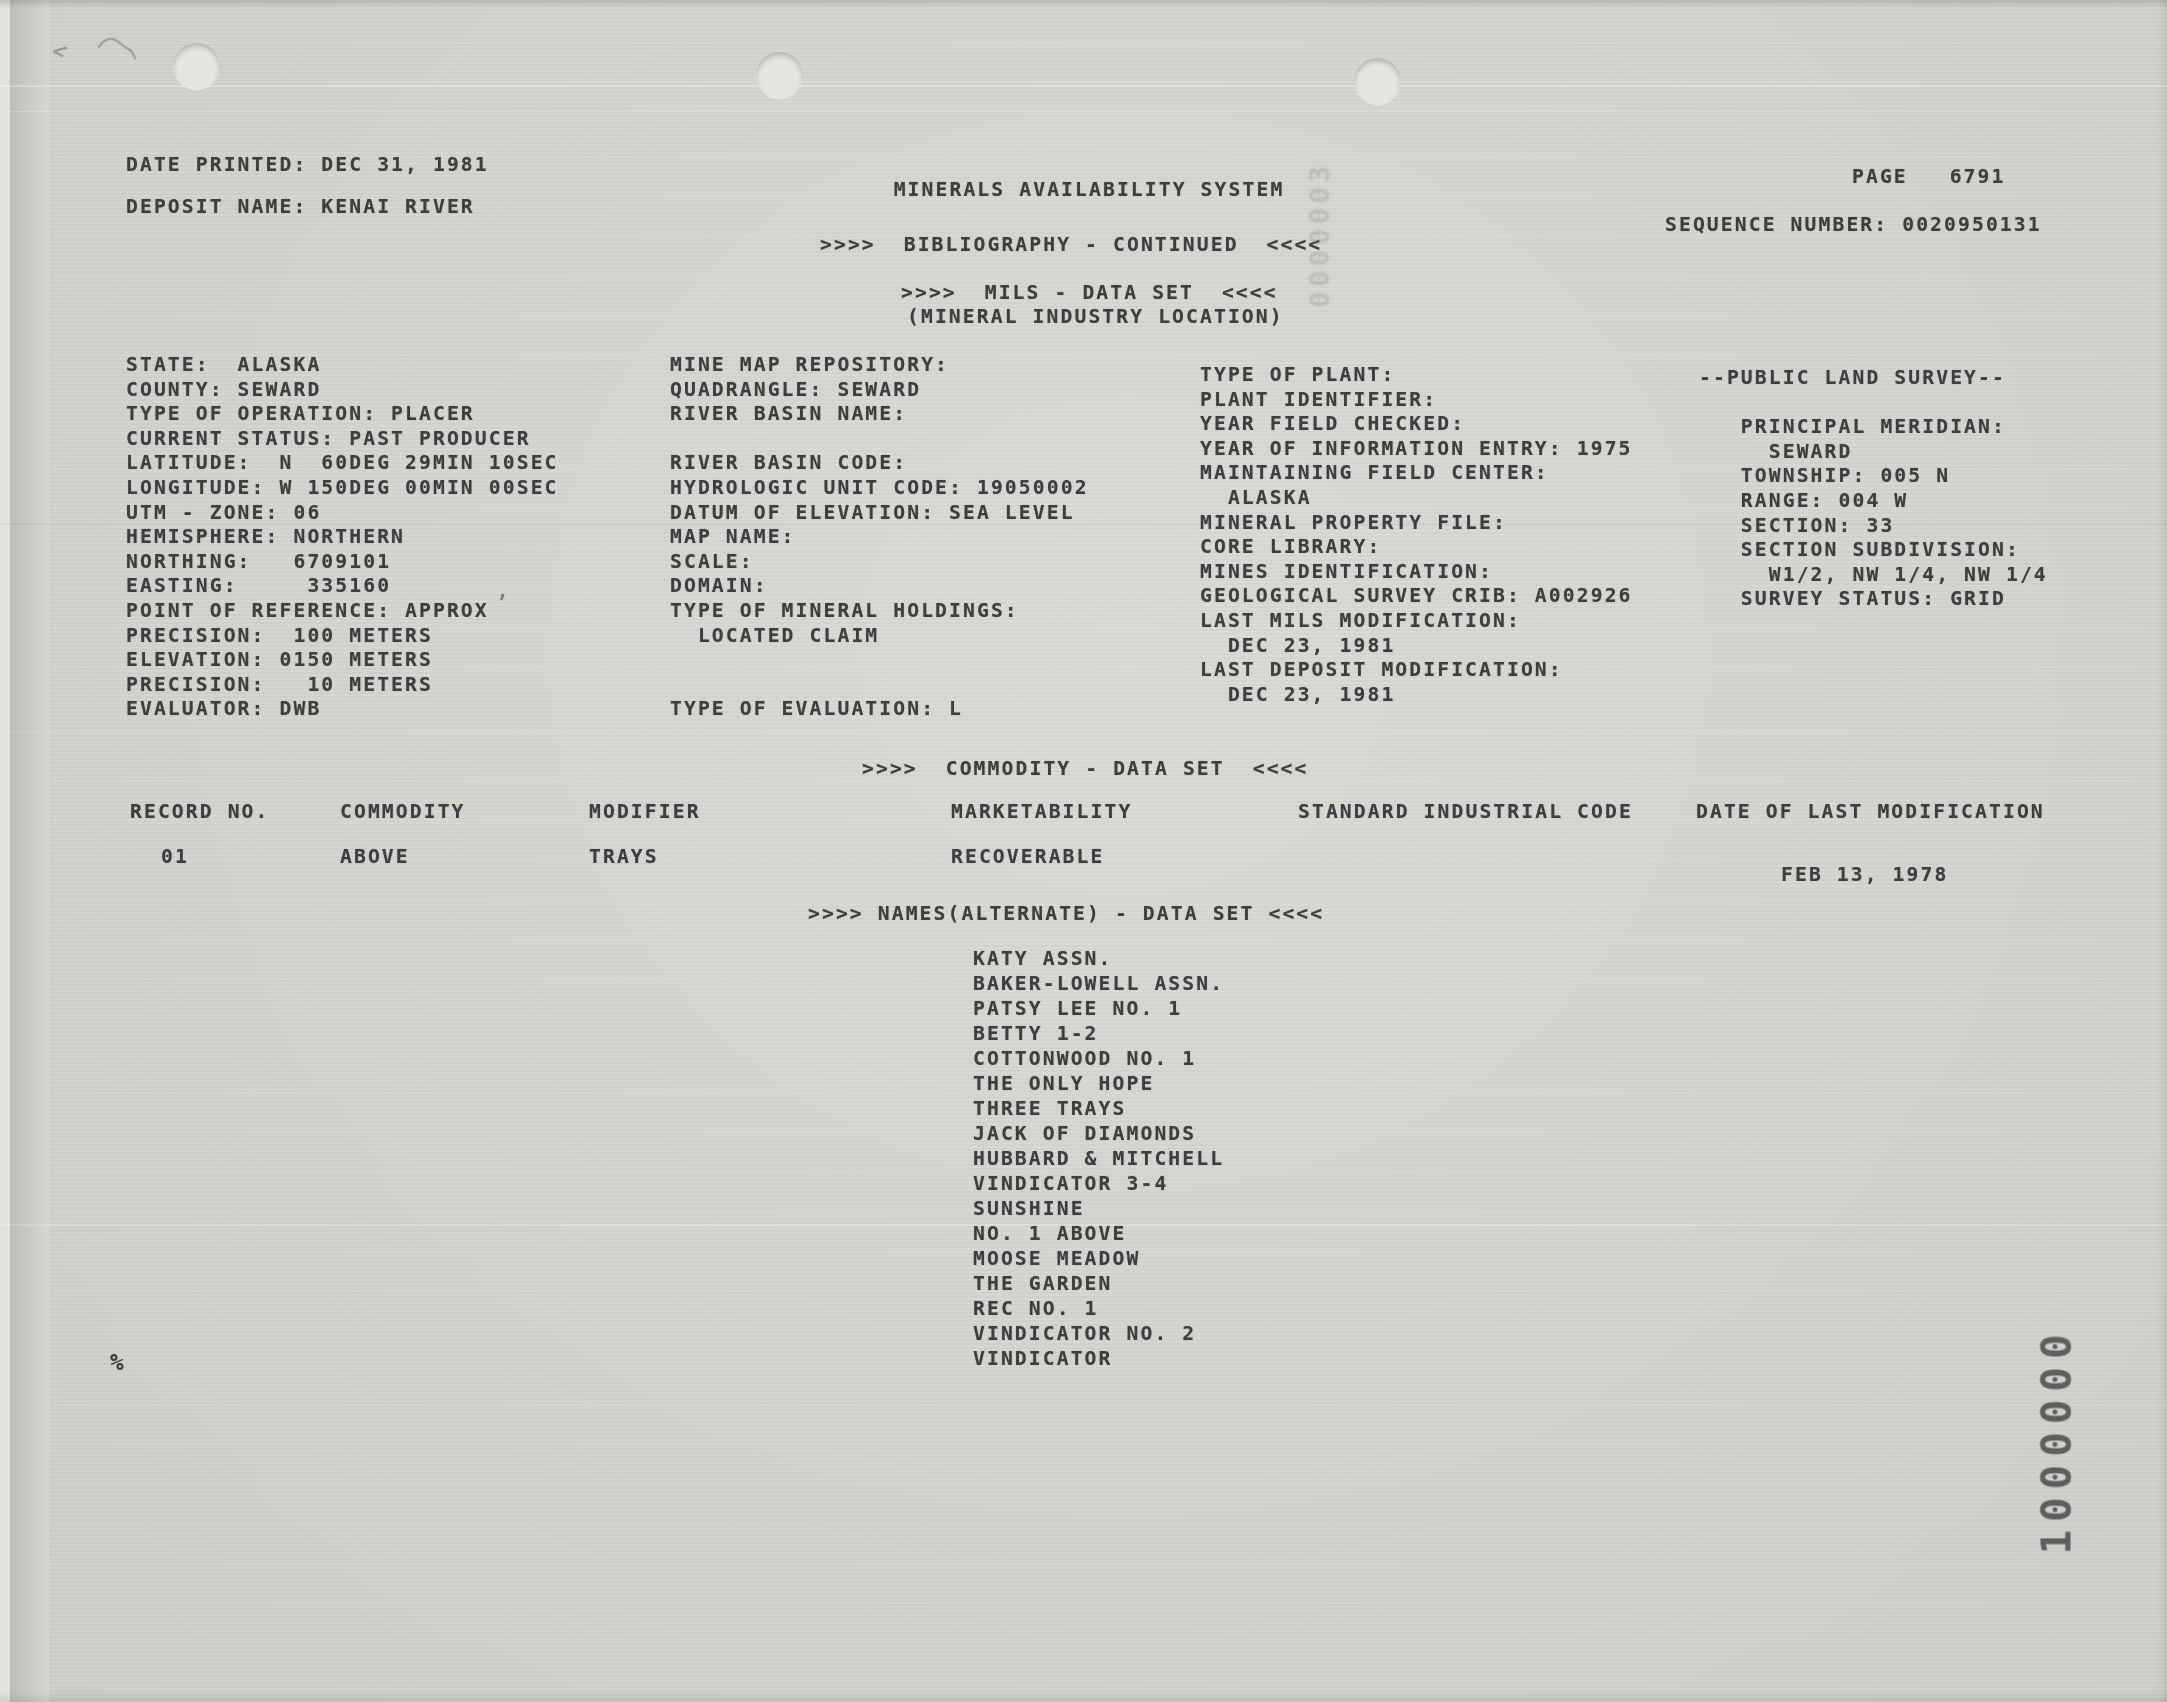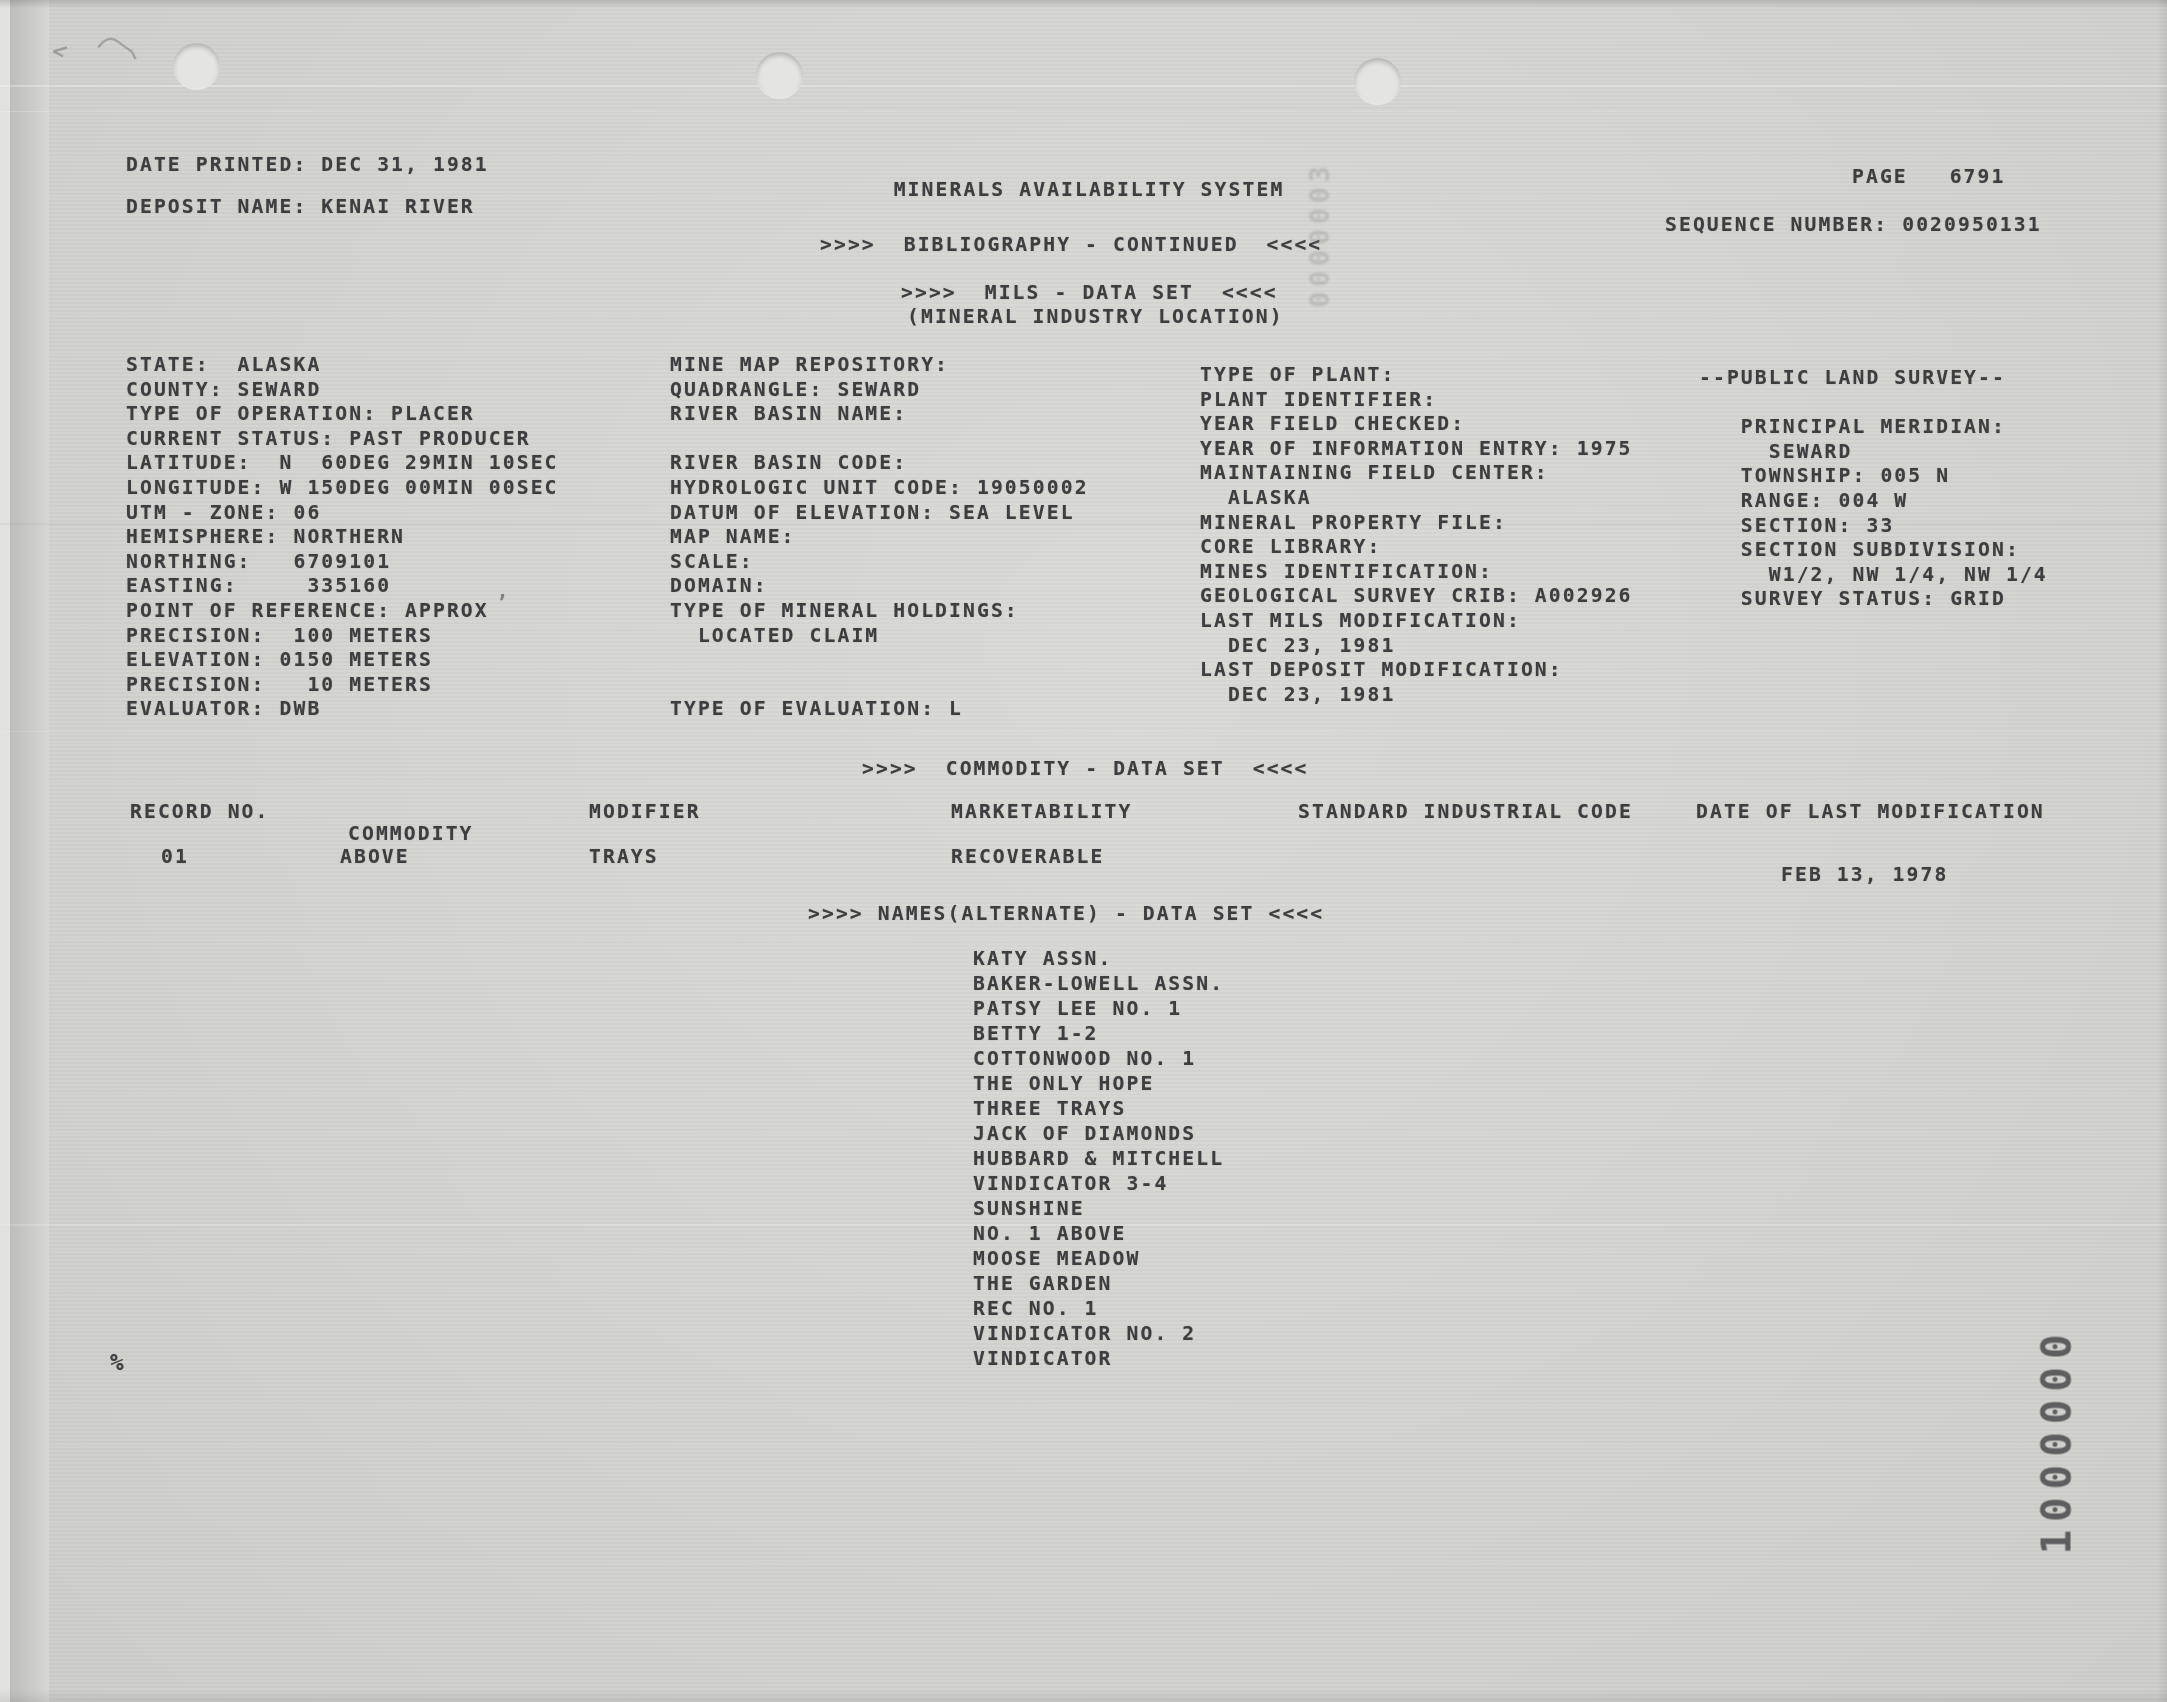--- a/index.html
+++ b/index.html
@@ -108,21 +108,21 @@
   <div class="txt" style="left:126px;top:353px;"><div class="line">STATE:  ALASKA</div><div class="line">COUNTY: SEWARD</div><div class="line">TYPE OF OPERATION: PLACER</div><div class="line">CURRENT STATUS: PAST PRODUCER</div><div class="line">LATITUDE:  N  60DEG 29MIN 10SEC</div><div class="line">LONGITUDE: W 150DEG 00MIN 00SEC</div><div class="line">UTM - ZONE: 06</div><div class="line">HEMISPHERE: NORTHERN</div><div class="line">NORTHING:   6709101</div><div class="line">EASTING:     335160</div><div class="line">POINT OF REFERENCE: APPROX</div><div class="line">PRECISION:  100 METERS</div><div class="line">ELEVATION: 0150 METERS</div><div class="line">PRECISION:   10 METERS</div><div class="line">EVALUATOR: DWB</div></div>
   <div class="txt" style="left:670px;top:353px;"><div class="line">MINE MAP REPOSITORY:</div><div class="line">QUADRANGLE: SEWARD</div><div class="line">RIVER BASIN NAME:</div><div class="line">&nbsp;</div><div class="line">RIVER BASIN CODE:</div><div class="line">HYDROLOGIC UNIT CODE: 19050002</div><div class="line">DATUM OF ELEVATION: SEA LEVEL</div><div class="line">MAP NAME:</div><div class="line">SCALE:</div><div class="line">DOMAIN:</div><div class="line">TYPE OF MINERAL HOLDINGS:</div><div class="line">  LOCATED CLAIM</div><div class="line">&nbsp;</div><div class="line">&nbsp;</div><div class="line">TYPE OF EVALUATION: L</div></div>
   <div class="txt" style="left:1200px;top:363px;"><div class="line">TYPE OF PLANT:</div><div class="line">PLANT IDENTIFIER:</div><div class="line">YEAR FIELD CHECKED:</div><div class="line">YEAR OF INFORMATION ENTRY: 1975</div><div class="line">MAINTAINING FIELD CENTER:</div><div class="line">  ALASKA</div><div class="line">MINERAL PROPERTY FILE:</div><div class="line">CORE LIBRARY:</div><div class="line">MINES IDENTIFICATION:</div><div class="line">GEOLOGICAL SURVEY CRIB: A002926</div><div class="line">LAST MILS MODIFICATION:</div><div class="line">  DEC 23, 1981</div><div class="line">LAST DEPOSIT MODIFICATION:</div><div class="line">  DEC 23, 1981</div></div>
   <div class="txt" style="left:1699px;top:366px;"><div class="line">--PUBLIC LAND SURVEY--</div><div class="line">&nbsp;</div><div class="line">   PRINCIPAL MERIDIAN:</div><div class="line">     SEWARD</div><div class="line">   TOWNSHIP: 005 N</div><div class="line">   RANGE: 004 W</div><div class="line">   SECTION: 33</div><div class="line">   SECTION SUBDIVISION:</div><div class="line">     W1/2, NW 1/4, NW 1/4</div><div class="line">   SURVEY STATUS: GRID</div></div>
 
   <div class="txt" style="left:496px;top:591px;opacity:0.55;">’</div>
 
   <div class="txt" style="left:862px;top:757px;">&gt;&gt;&gt;&gt;  COMMODITY - DATA SET  &lt;&lt;&lt;&lt;</div>
 
   <div class="txt" style="left:130px;top:800px;">RECORD NO.</div>
-  <div class="txt" style="left:348px;top:800px;margin-top:22px;">COMMODITY</div>
+  <div class="txt" style="left:340px;top:800px;">COMMODITY</div>
   <div class="txt" style="left:589px;top:800px;">MODIFIER</div>
   <div class="txt" style="left:951px;top:800px;">MARKETABILITY</div>
   <div class="txt" style="left:1298px;top:800px;">STANDARD INDUSTRIAL CODE</div>
   <div class="txt" style="left:1696px;top:800px;">DATE OF LAST MODIFICATION</div>
 
   <div class="txt" style="left:161px;top:845px;">01</div>
   <div class="txt" style="left:340px;top:845px;">ABOVE</div>
   <div class="txt" style="left:589px;top:845px;">TRAYS</div>
   <div class="txt" style="left:951px;top:845px;">RECOVERABLE</div>
   <div class="txt" style="left:1298px;top:845px;"></div>

